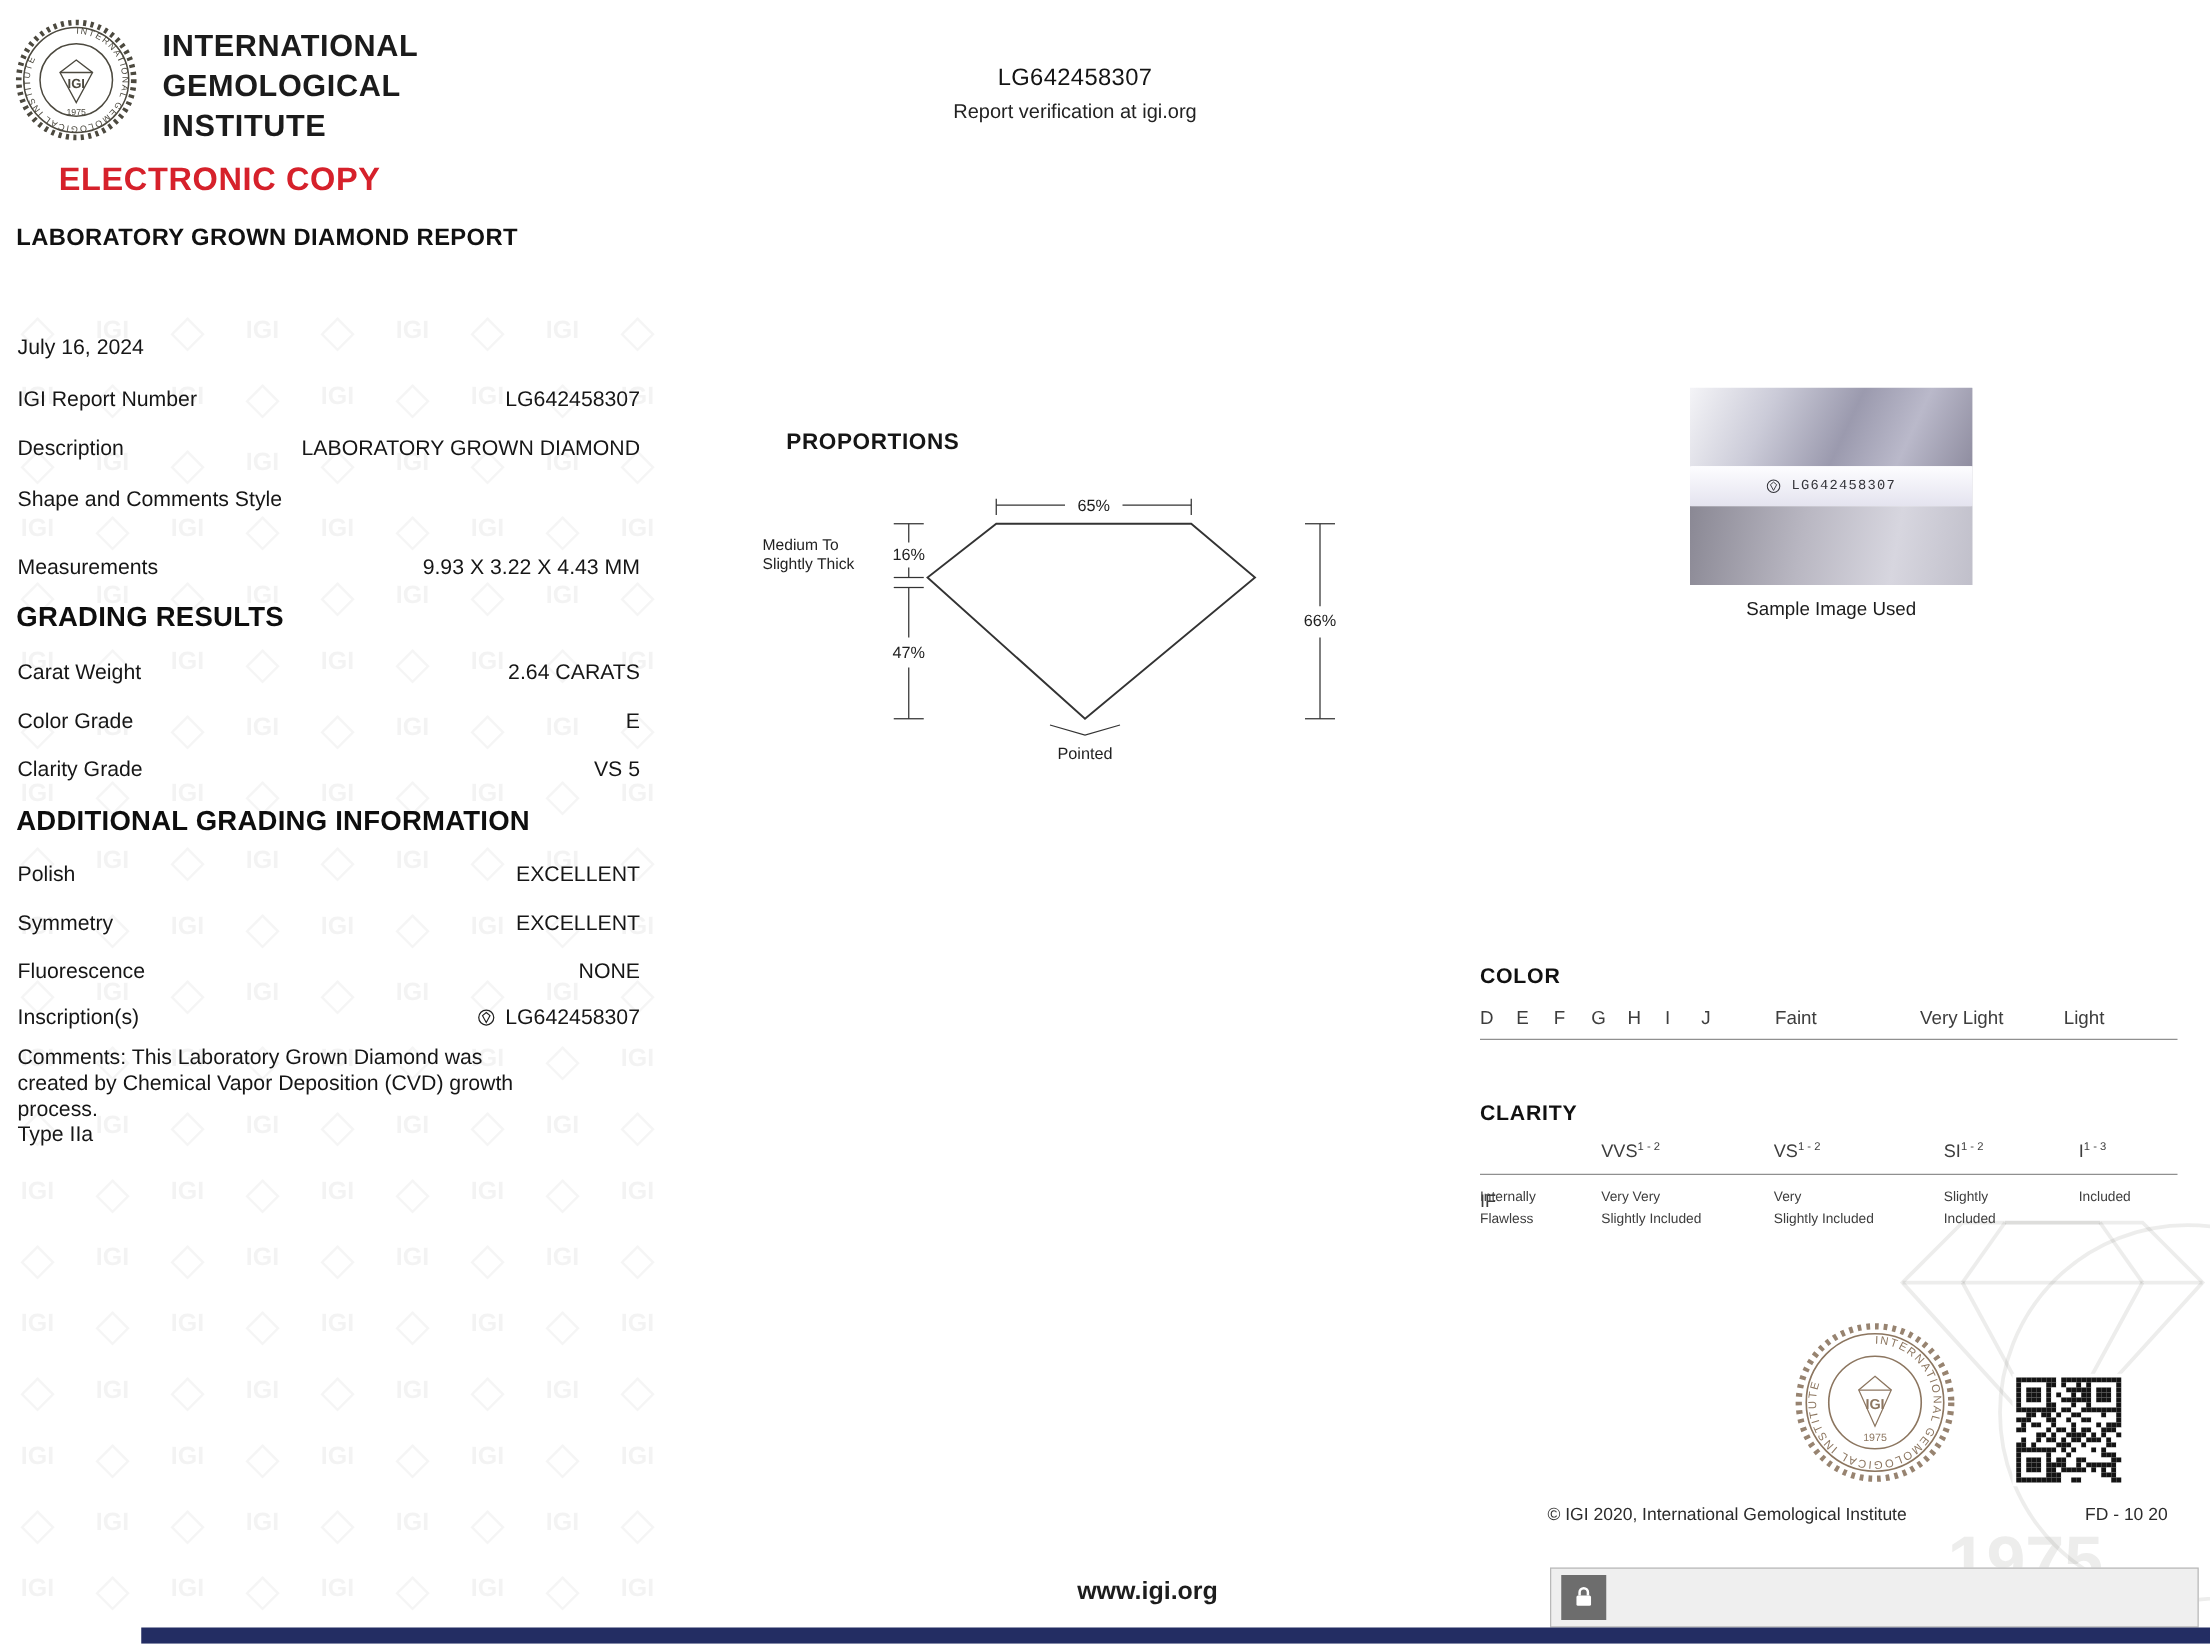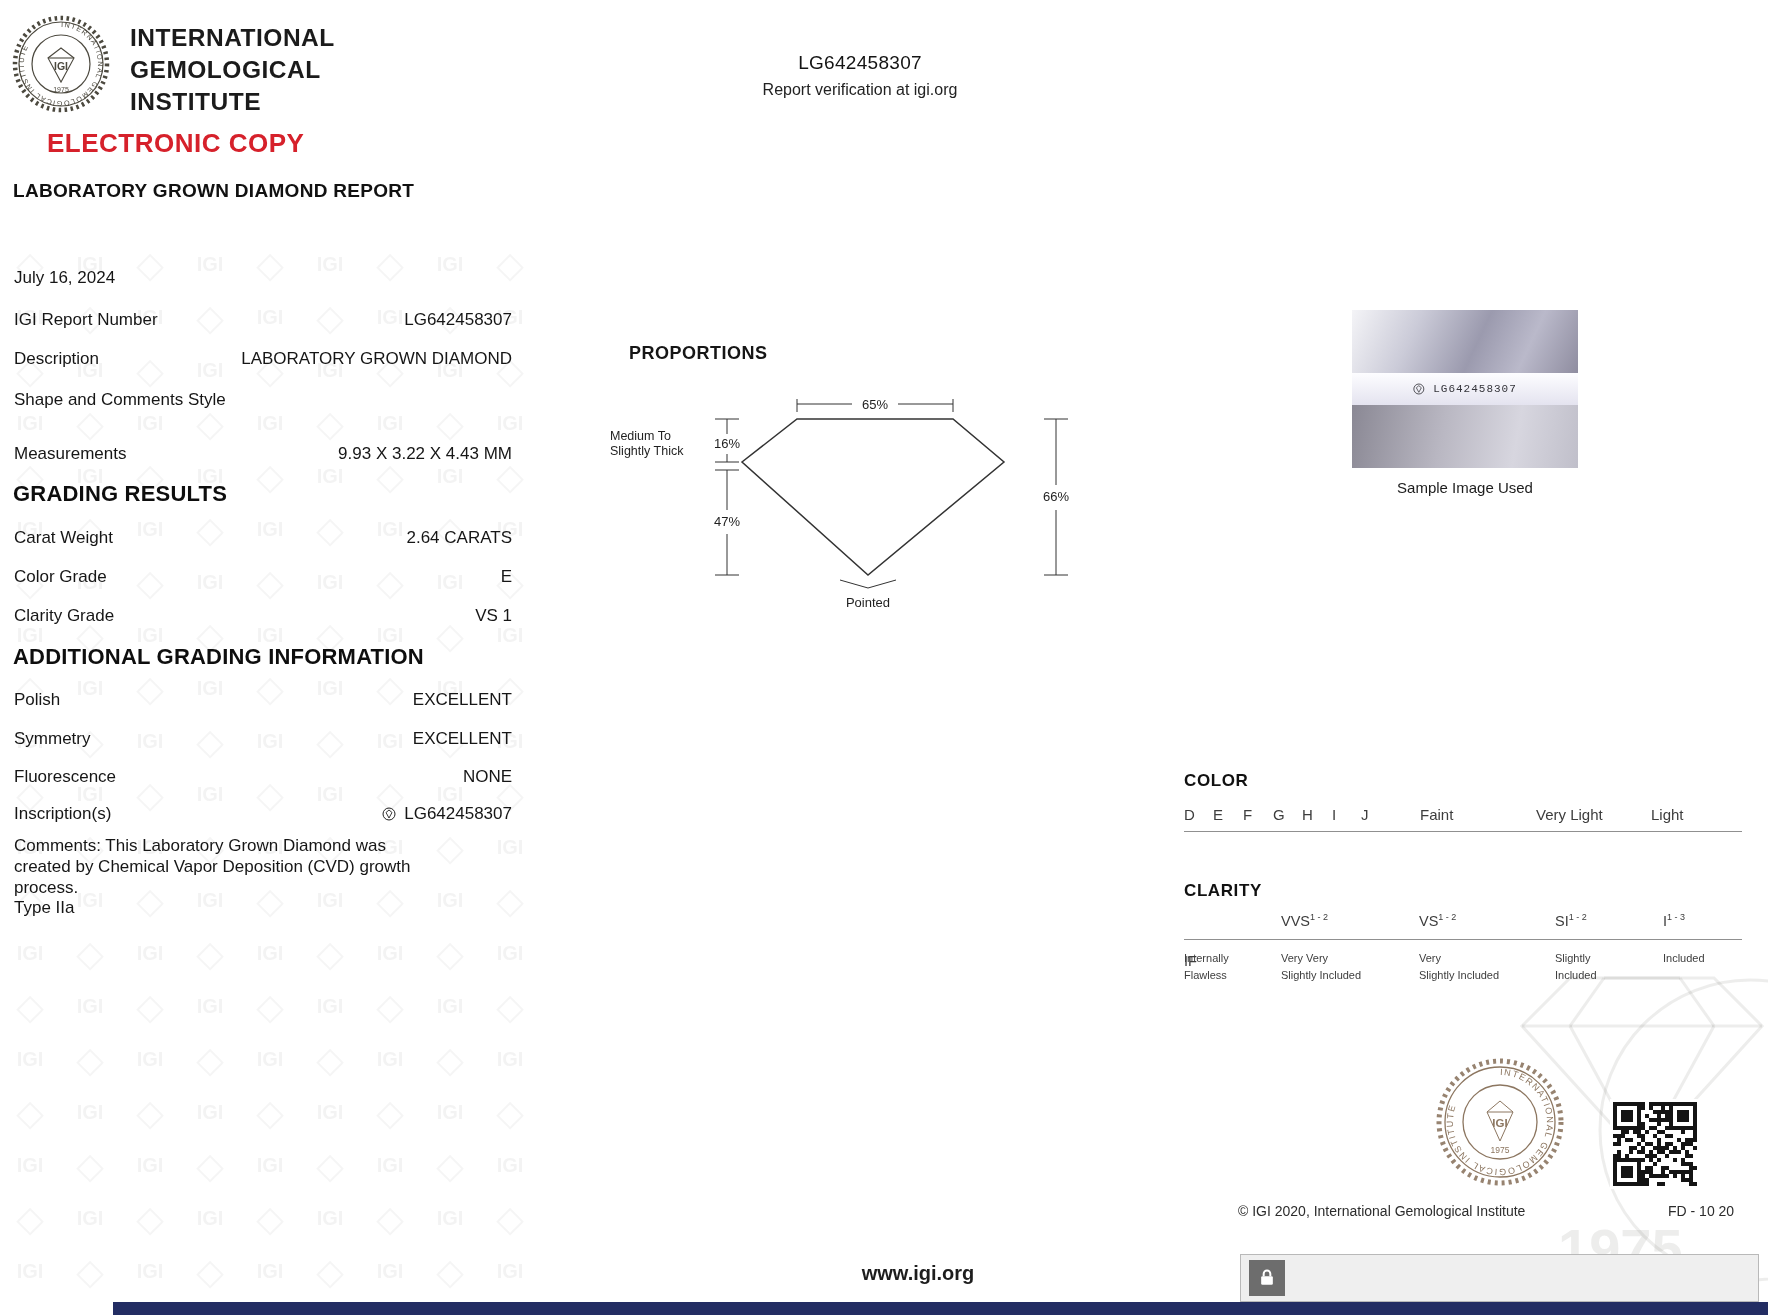--- a/index.html
+++ b/index.html
@@ -327,21 +327,21 @@
 <div class="row" style="top:528px">
   <span class="label">Carat Weight</span>
   <span class="value">2.64 CARATS</span>
 </div>
 <div class="row" style="top:567px">
   <span class="label">Color Grade</span>
   <span class="value">E</span>
 </div>
 <div class="row" style="top:606px">
   <span class="label">Clarity Grade</span>
-  <span class="value">VS 1</span>
+  <span class="value">VS 5</span>
 </div>
 
 <div class="sect" style="top:644px">ADDITIONAL GRADING INFORMATION</div>
 
 <div class="row" style="top:690px">
   <span class="label">Polish</span>
   <span class="value">EXCELLENT</span>
 </div>
 <div class="row" style="top:729px">
   <span class="label">Symmetry</span>

